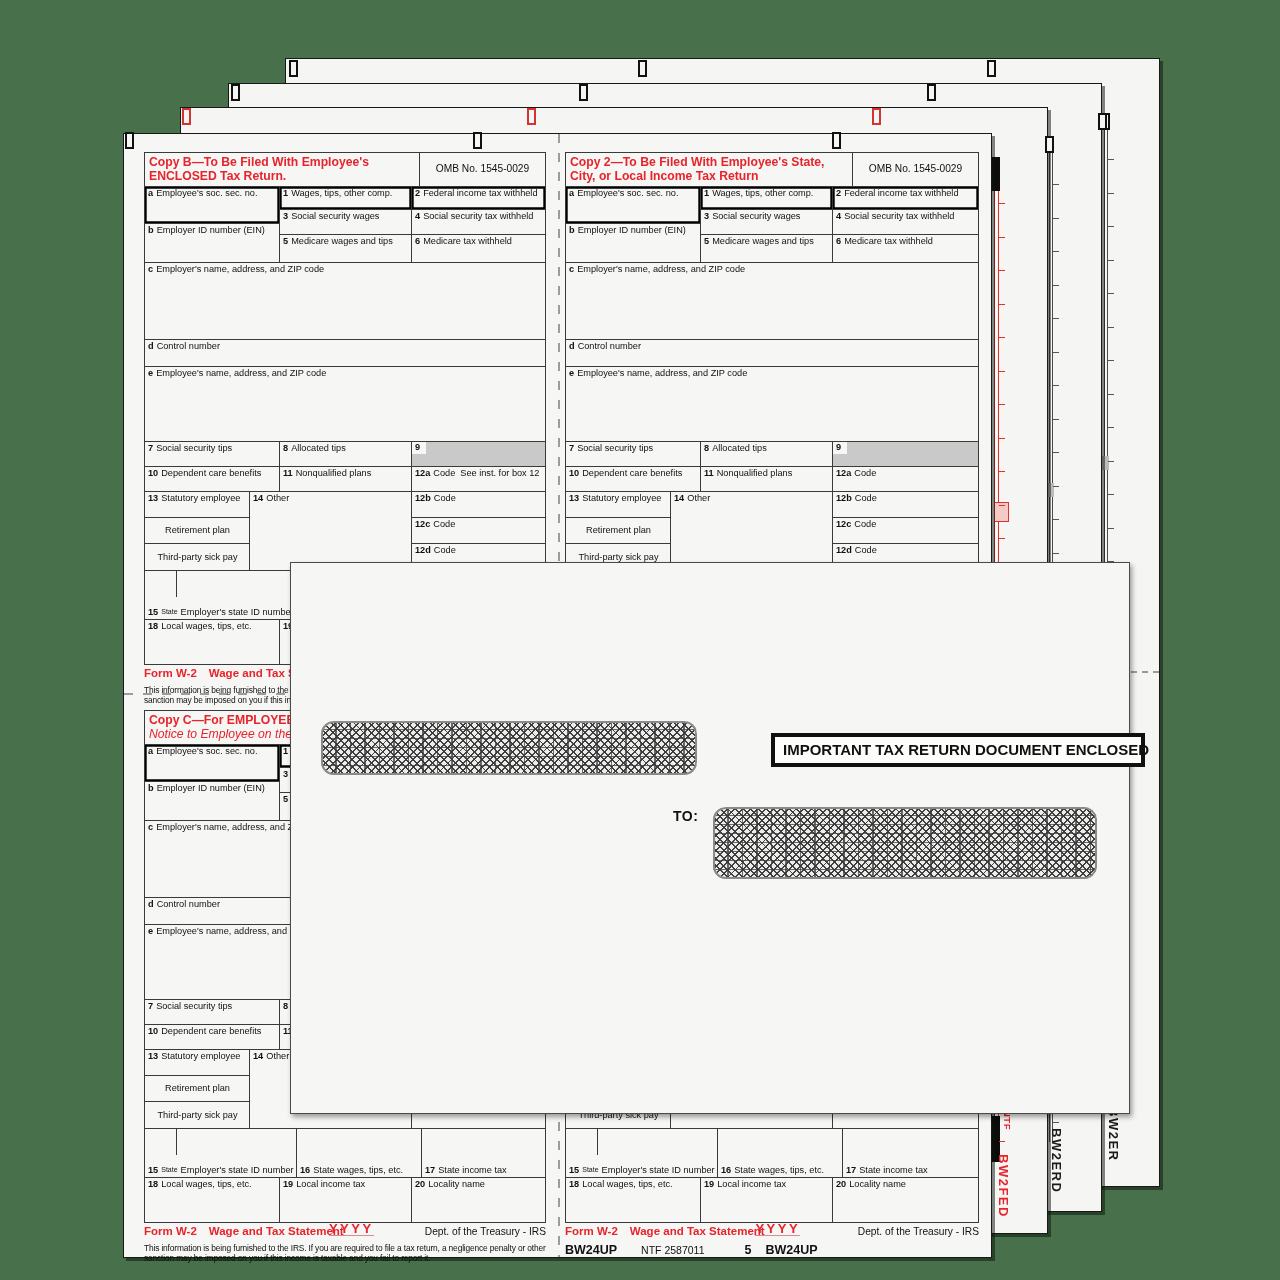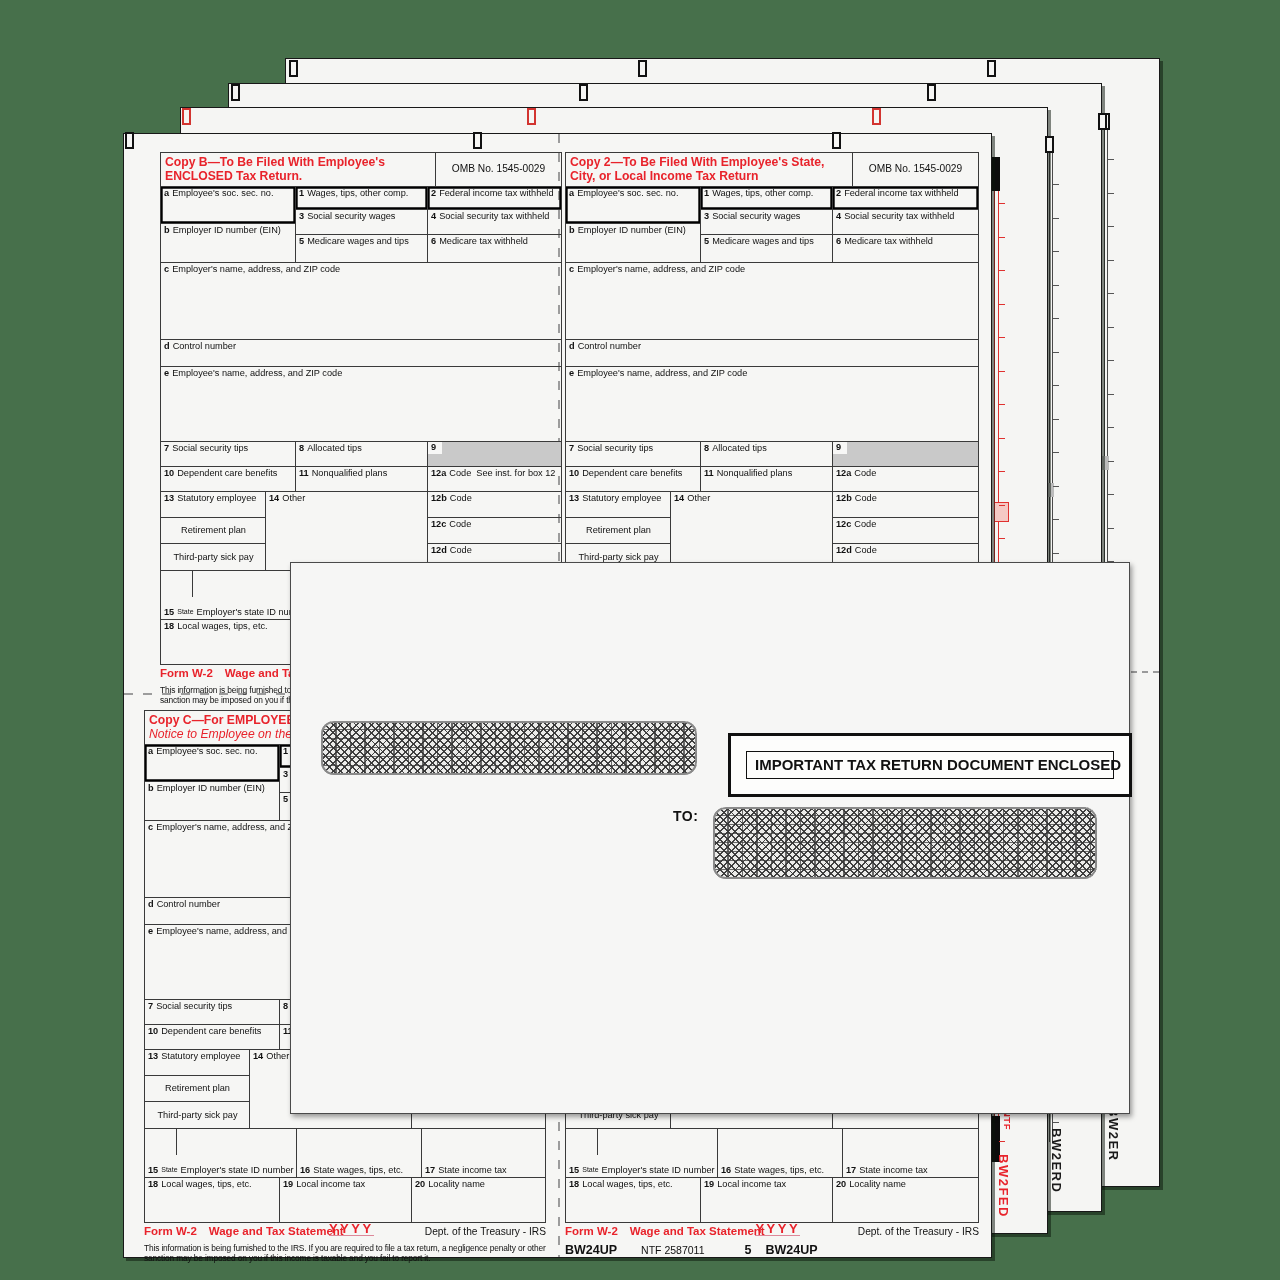--- a/index.html
+++ b/index.html
@@ -74,21 +74,21 @@
   .bwline .qty{font-weight:700;font-size:12.5px;margin-left:40px;}
   .bwline .code2{font-weight:700;font-size:12.5px;margin-left:14px;}
   
   .window{position:absolute;border-radius:13px;background-color:#ececea;
     background-image:
       repeating-linear-gradient(45deg,rgba(55,55,55,.95) 0 1.4px,transparent 1.4px 5.4px),
       repeating-linear-gradient(135deg,rgba(55,55,55,.95) 0 1.4px,transparent 1.4px 5.4px),
       repeating-linear-gradient(90deg,rgba(70,70,70,.8) 0 1.2px,transparent 1.2px 14.5px),
       repeating-linear-gradient(0deg,rgba(70,70,70,.8) 0 1.2px,transparent 1.2px 9px);
     box-shadow:inset 0 0 0 2px #8a8a8a;}
-  .banner{position:absolute;border:3.5px solid #101010;background:#fdfdfc;padding:15px;}
+  .banner{position:absolute;border:3.5px solid #101010;background:#fdfdfc;padding:0;margin-left:43px;}
   .banner-in{border:1.5px solid #101010;padding:4px 8px 5px;font-weight:700;font-size:15px;
              white-space:nowrap;text-align:center;}
   .tolabel{position:absolute;font-weight:700;font-size:14px;letter-spacing:.5px;}
 </style>
 </head>
 <body>
 
 <div class="sheet" id="sheet-b3">
   <div class="vline" style="left:818px;top:60px;height:995px"></div>
   <div class="vline" style="left:821px;top:60px;height:995px"></div>
@@ -210,21 +210,21 @@
     <div class="tick" style="left:818px;top:933px;background:#e0312f"></div>
     <div class="tick" style="left:818px;top:966px;background:#e0312f"></div>
     <div class="tick" style="left:818px;top:1000px;background:#e0312f"></div>
     <div class="tick" style="left:818px;top:1033px;background:#e0312f"></div>
   </div>
 
 <div class="sheet" id="front-sheet">
   <div class="vdash" style="left:434px"></div>
   <div class="hdash" style="top:559px"></div>
   <div id="form-tl">
-      <div class="w2" style="left:36px;top:18px;width:402px">
+      <div class="w2" style="left:20px;top:18px;width:402px">
         <div class="frame">
           <div class="row hrow">
             <div class="cell title">
               <span class="t1 blk" style="display: block;">Copy B—To Be Filed With Employee's</span>
               <span class="t2" style="display: block;">ENCLOSED Tax Return.</span>
             </div>
             <div class="cell omb endc">OMB No. 1545-0029</div>
           </div>
           <div class="row">
             <div class="col" style="width:135px">

